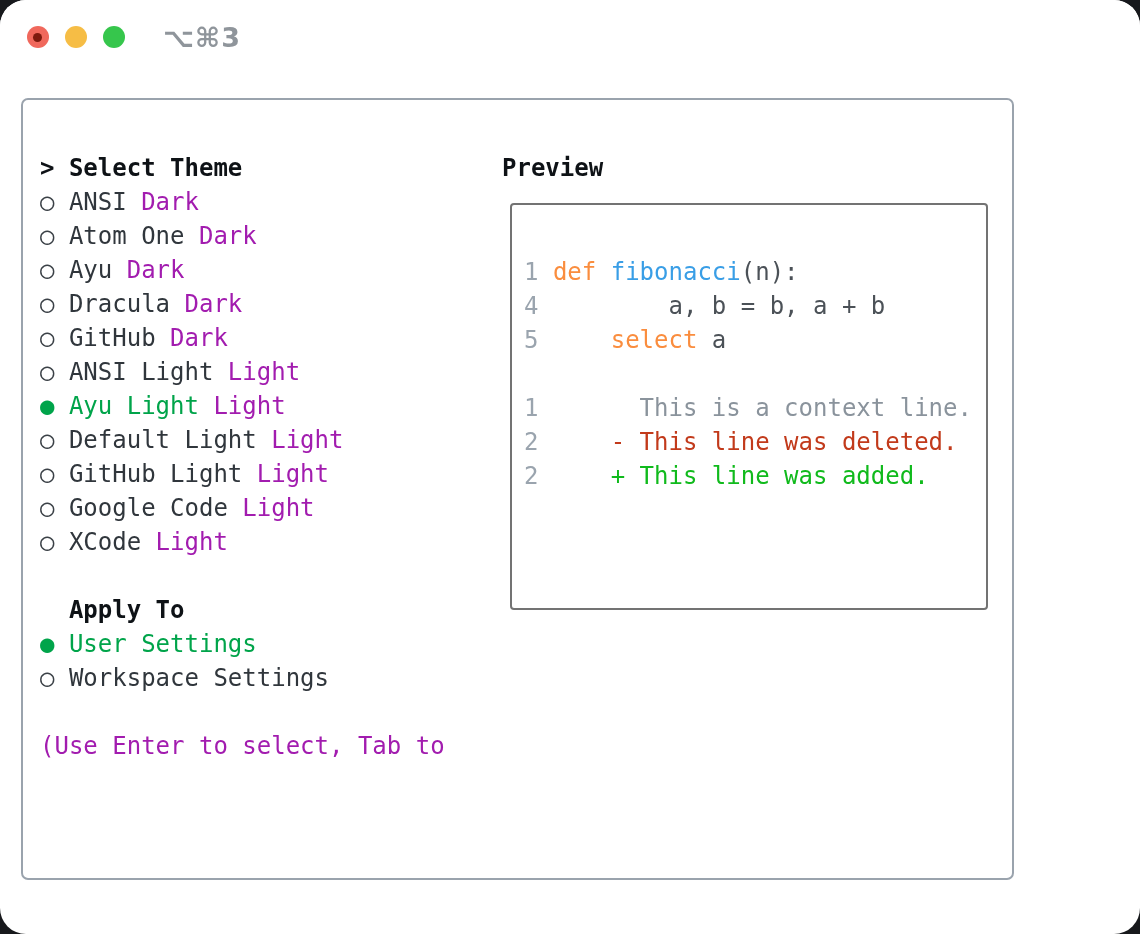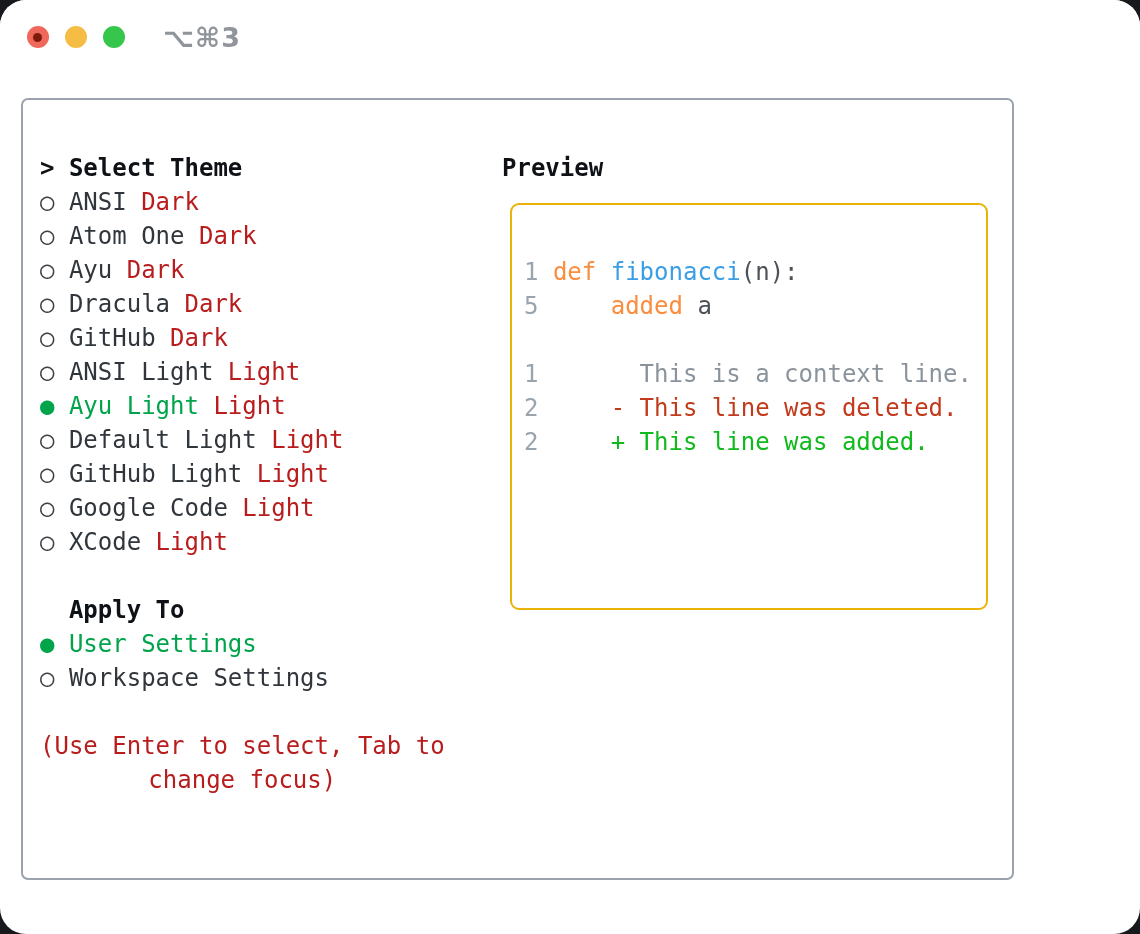--- a/index.html
+++ b/index.html
@@ -32,29 +32,29 @@
   .panel {
     position: absolute; left: 21px; top: 98px; width: 993px; height: 782px;
     border: 2px solid #9aa3ad; border-radius: 7px; background: #ffffff;
   }
 
   .row { white-space: pre; font-size: 24px; line-height: 34px; height: 34px; color: #30363c; }
 
   .left-col { position: absolute; left: 17px; top: 51px; }
 
   .hdr { font-weight: bold; color: #0e1216; }
-  .muted { color: #b91c1c; text-align: center; }
+  .muted { color: #a21caf; }
   .sel   { color: #00a44a; }
   .bullet-off { color: #3a4046; }
 
   
   .preview-title { position: absolute; left: 479px; top: 51px; }
   .preview-box {
     position: absolute; left: 487px; top: 103px; width: 478px; height: 407px;
-    border: 2px solid #eab308; border-radius: 9px; background: #ffffff;
+    border: 2px solid #737373; border-radius: 4px; background: #ffffff;
   }
   .preview-inner { position: absolute; left: 12px; top: 50px; }
 
   .lnum { color: #9aa4ae; }
   .fg   { color: #4b5157; }
   .kw   { color: #fa8d3e; }
   .fn   { color: #399ee6; }
   .num  { color: #a37acc; }
   .rng  { color: #f07171; }
   .ctx  { color: #8a939c; text-align: right; }
@@ -93,30 +93,30 @@
           <div class="row"><span class="bullet-off">○</span><span> </span><span>XCode</span><span> </span><span class="muted">Light</span></div>
         </div>
       <div class="row"> </div>
       <div class="row"><span>  </span><span class="hdr">Apply To</span></div>
       <div id="apply-options">
           <div class="row"><span class="sel">●</span><span> </span><span class="sel">User Settings</span></div>
           <div class="row"><span class="bullet-off">○</span><span> </span><span>Workspace Settings</span></div>
         </div>
       <div class="row"> </div>
       <div class="row muted">(Use Enter to select, Tab to</div>
-      <div class="row muted">change focus)</div>
     </div>
 
     <div class="row preview-title"><span class="hdr">Preview</span></div>
 
     <div class="preview-box">
       <div class="preview-inner">
         <div id="code-lines">
             <div class="row"><span class="lnum">1 </span><span class="kw">def</span><span class="fg"> </span><span class="fn">fibonacci</span><span class="fg">(n):</span></div>
-            <div class="row"><span class="lnum">5 </span><span class="fg">    </span><span class="kw">added</span><span class="fg"> a</span></div>
+            <div class="row"><span class="lnum">4 </span><span class="fg">        a, b = b, a + b</span></div>
+            <div class="row"><span class="lnum">5 </span><span class="fg">    </span><span class="kw">select</span><span class="fg"> a</span></div>
           </div>
         <div class="row"> </div>
         <div id="diff-lines">
             <div class="row"><span class="lnum">1 </span><span class="ctx">      This is a context line.</span></div>
             <div class="row"><span class="lnum">2 </span><span class="del">    - This line was deleted.</span></div>
             <div class="row"><span class="lnum">2 </span><span class="add">    + This line was added.</span></div>
           </div>
       </div>
     </div>
 

